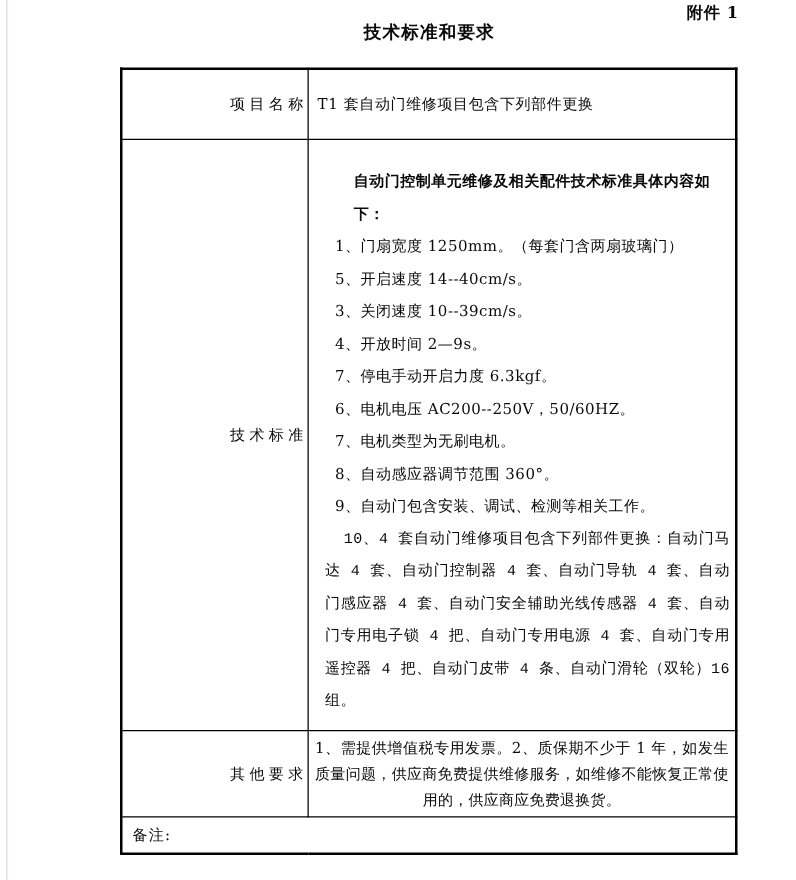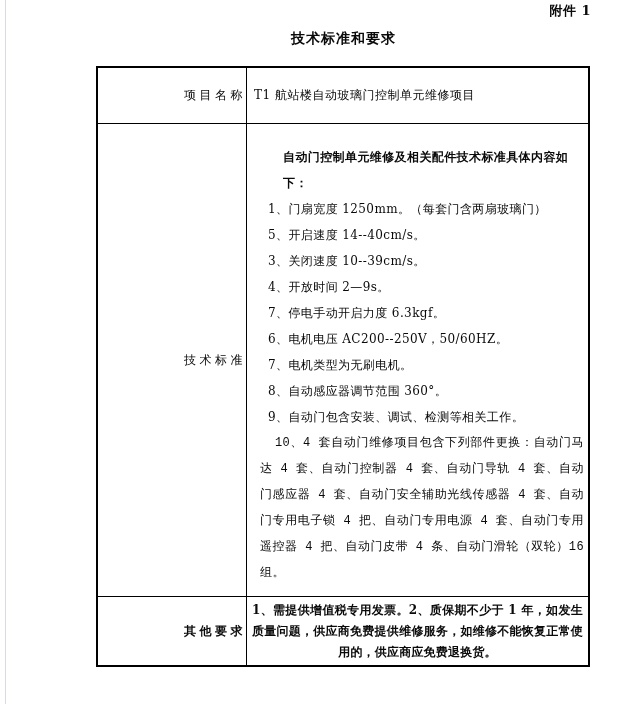--- a/index.html
+++ b/index.html
@@ -31,21 +31,21 @@
     width: 495px;
   }
   .attachment-label {
     font-weight: bold;
     font-size: 13px;
     letter-spacing: 0.5px;
     line-height: 14px;
     text-align: right;
   }
   .doc-title {
-    margin-top: 12px;
+    margin-top: 0;
     text-align: center;
     font-weight: bold;
     font-size: 14px;
     letter-spacing: 1px;
     line-height: 16px;
   }
   table.spec-table {
     margin-top: 20px;
     width: 494px;
     border-collapse: collapse;
@@ -66,21 +66,21 @@
     padding: 0;
   }
   td.value-cell {
     vertical-align: middle;
     font-size: 12px;
     letter-spacing: 0.5px;
     padding: 0 4px 0 7px;
   }
   tr.row-project td { height: 55px; }
   tr.row-tech td { height: 452px; }
-  tr.row-other td { height: 64px; font-weight: bold; }
+  tr.row-other td { height: 64px; }
   tr.row-remarks td { height: 26px; }
   td.tech-cell {
     vertical-align: top;
     padding: 20px 4px 0 13px;
     letter-spacing: 0.4px;
   }
   .tech-heading {
     font-weight: bold;
     padding-left: 23px;
     line-height: 26px;
@@ -117,21 +117,21 @@
 <div class="content">
 
   <div class="attachment-label">附件 1</div>
 
   <div class="doc-title">技术标准和要求</div>
 
   <table class="spec-table">
     <tbody>
       <tr class="row-project">
         <td class="label-cell">项目名称</td>
-        <td class="value-cell">T1 航站楼自动玻璃门控制单元维修项目</td>
+        <td class="value-cell">T1 套自动门维修项目包含下列部件更换</td>
       </tr>
 
       <tr class="row-tech">
         <td class="label-cell">技术标准</td>
         <td class="value-cell tech-cell">
           <div class="tech-heading">自动门控制单元维修及相关配件技术标准具体内容如下：</div>
           <div class="tech-item">1、门扇宽度 1250mm。（每套门含两扇玻璃门）</div>
           <div class="tech-item">5、开启速度 14--40cm/s。</div>
           <div class="tech-item">3、关闭速度 10--39cm/s。</div>
           <div class="tech-item">4、开放时间 2—9s。</div>
@@ -142,16 +142,19 @@
           <div class="tech-item">9、自动门包含安装、调试、检测等相关工作。</div>
           <div class="tech-item10">10、4 套自动门维修项目包含下列部件更换：自动门马达 4 套、自动门控制器 4 套、自动门导轨 4 套、自动门感应器 4 套、自动门安全辅助光线传感器 4 套、自动门专用电子锁 4 把、自动门专用电源 4 套、自动门专用遥控器 4 把、自动门皮带 4 条、自动门滑轮（双轮）16 组。</div>
         </td>
       </tr>
 
       <tr class="row-other">
         <td class="label-cell">其他要求</td>
         <td class="value-cell other-cell">1、需提供增值税专用发票。2、质保期不少于 1 年，如发生质量问题，供应商免费提供维修服务，如维修不能恢复正常使用的，供应商应免费退换货。</td>
       </tr>
 
+      <tr class="row-remarks">
+        <td class="remarks-cell" colspan="2">备注:</td>
+      </tr>
     </tbody>
   </table>
 
 </div>
 
 </body></html>

